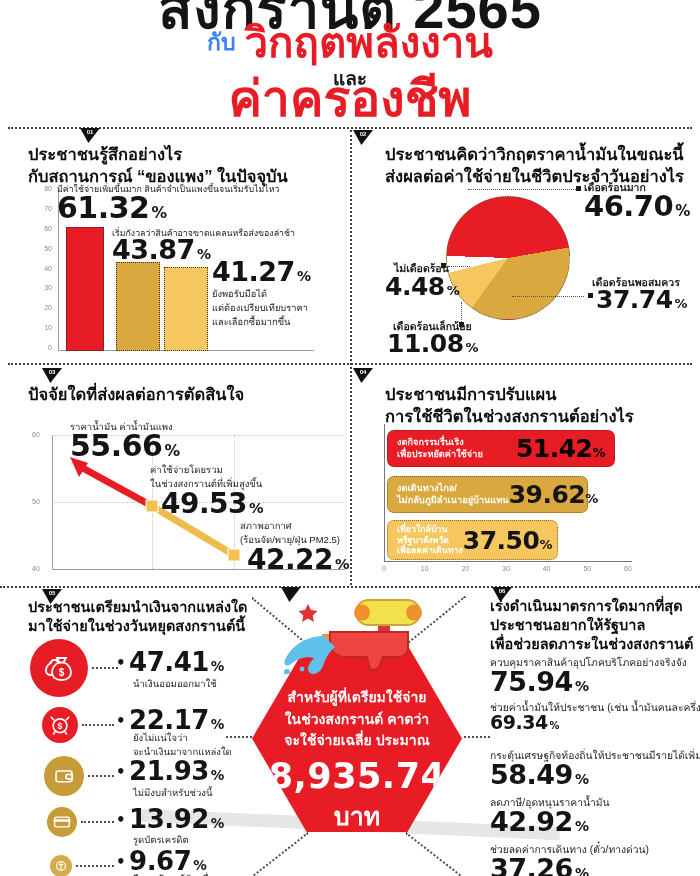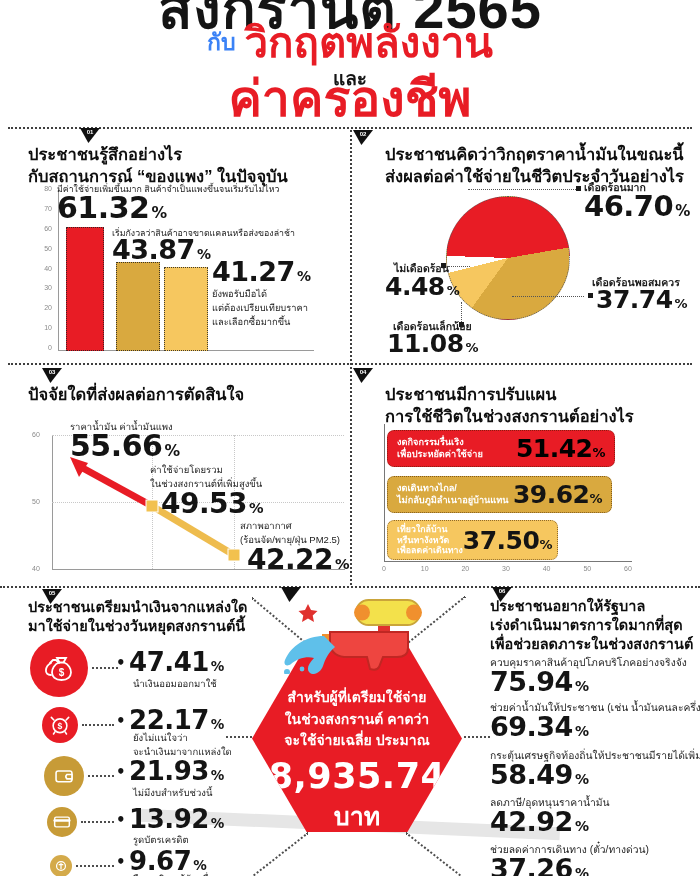--- a/index.html
+++ b/index.html
@@ -177,33 +177,33 @@
   <div class="abs" style="left:384px;top:424px;height:138px;border-left:1.5px solid #777;"></div>
   <div class="hbar" style="left:387px;top:430px;width:228px;height:37px;background:#e81c25;">
     <div class="hlbl">
       <div>งดกิจกรรมรื่นเริง</div>
       <div>เพื่อประหยัดค่าใช้จ่าย</div>
     </div>
     <div class="hval" style="color:#000000;">
       <span>51.42</span><span class="pct" style="font-size:52%;">%</span>
     </div>
   </div>
-  <div class="hbar" style="left:387px;top:476px;width:225px;height:37px;background:#d9a93f;">
+  <div class="hbar" style="left:387px;top:476px;width:201px;height:37px;background:#d9a93f;">
     <div class="hlbl">
       <div>งดเดินทางไกล/</div>
       <div>ไม่กลับภูมิลำเนาอยู่บ้านแทน</div>
     </div>
     <div class="hval" style="color:#141414;">
       <span>39.62</span><span class="pct" style="font-size:52%;">%</span>
     </div>
   </div>
   <div class="hbar" style="left:387px;top:520px;width:171px;height:40px;background:#f6c75f;">
     <div class="hlbl" style="font-size:8.8px;">
       <div>เที่ยวใกล้บ้าน</div>
-      <div>หรืนทางังหวัด</div>
+      <div>หรืฐบาลังหวัด</div>
       <div>เพื่อลดค่าเดินทาง</div>
     </div>
     <div class="hval" style="color:#141414;">
       <span>37.50</span><span class="pct" style="font-size:52%;">%</span>
     </div>
   </div>
   <div class="abs" style="left:384px;top:561px;width:248px;border-top:1.5px solid #777;"></div>
   <div class="abs" style="left:374px;top:565px;width:264px;display:flex;justify-content:space-between;">
     <span class="tick" style="position:static;width:20px;text-align:center;">0</span>
     <span class="tick" style="position:static;width:20px;text-align:center;">10</span>
@@ -322,30 +322,30 @@
     <path d="M52 36 L130 36 L130 52 Q130 61 119 61 L105 61 L101 71 Q99 75 92 73 L89 61 L66 61 Q52 59 52 46 Z" fill="#ee4540" stroke="#c02723" stroke-width="2"></path>
     <path d="M46 40 C28 40 13 50 7 64 C5 69 9 71 13 68 C19 63 28 60 36 62 C30 68 28 74 32 77 C36 80 43 76 45 70 C47 63 51 56 57 51 Z" fill="#5fc0ea"></path>
     <circle cx="9" cy="76" r="3" fill="#5fc0ea"></circle>
     <circle cx="24" cy="73" r="2.4" fill="#5fc0ea"></circle>
   </svg>
 
   <div class="marker" style="left:492px;top:587px;">
       <span>06</span>
     </div>
   <div class="sec-hdr-sm" style="left:490px;top:597px;line-height:1.32;">
+    <div>เร่งดำเนินมาตรการใดมากที่สุด</div>
     <div>ประชาชนอยากให้รัฐบาล</div>
-    <div>เร่งดำเนินมาตรการใดมากที่สุด</div>
     <div>เพื่อช่วยลดภาระในช่วงสงกรานต์</div>
   </div>
   <div class="lbl" style="left:490px;top:655px;font-size:10.3px;">ควบคุมราคาสินค้าอุปโภคบริโภคอย่างจริงจัง</div>
   <div class="val" style="left:490px;top:668px;font-size:27px;text-align:center;">
     <span>75.94</span><span class="pct">%</span>
   </div>
   <div class="lbl" style="left:490px;top:700px;font-size:10.3px;">ช่วยค่าน้ำมันให้ประชาชน (เช่น น้ำมันคนละครึ่ง)</div>
-  <div class="val" style="left:490px;top:713px;font-size:27px;">
+  <div class="val" style="left:490px;top:713px;font-size:19px;">
     <span>69.34</span><span class="pct">%</span>
   </div>
   <div class="lbl" style="left:490px;top:748px;font-size:10.3px;">กระตุ้นเศรษฐกิจท้องถิ่นให้ประชาชนมีรายได้เพิ่ม</div>
   <div class="val" style="left:490px;top:761px;font-size:27px;">
     <span>58.49</span><span class="pct">%</span>
   </div>
   <div class="lbl" style="left:490px;top:795px;font-size:10.3px;">ลดภาษี/อุดหนุนราคาน้ำมัน</div>
   <div class="val" style="left:490px;top:808px;font-size:27px;">
     <span>42.92</span><span class="pct">%</span>
   </div>

